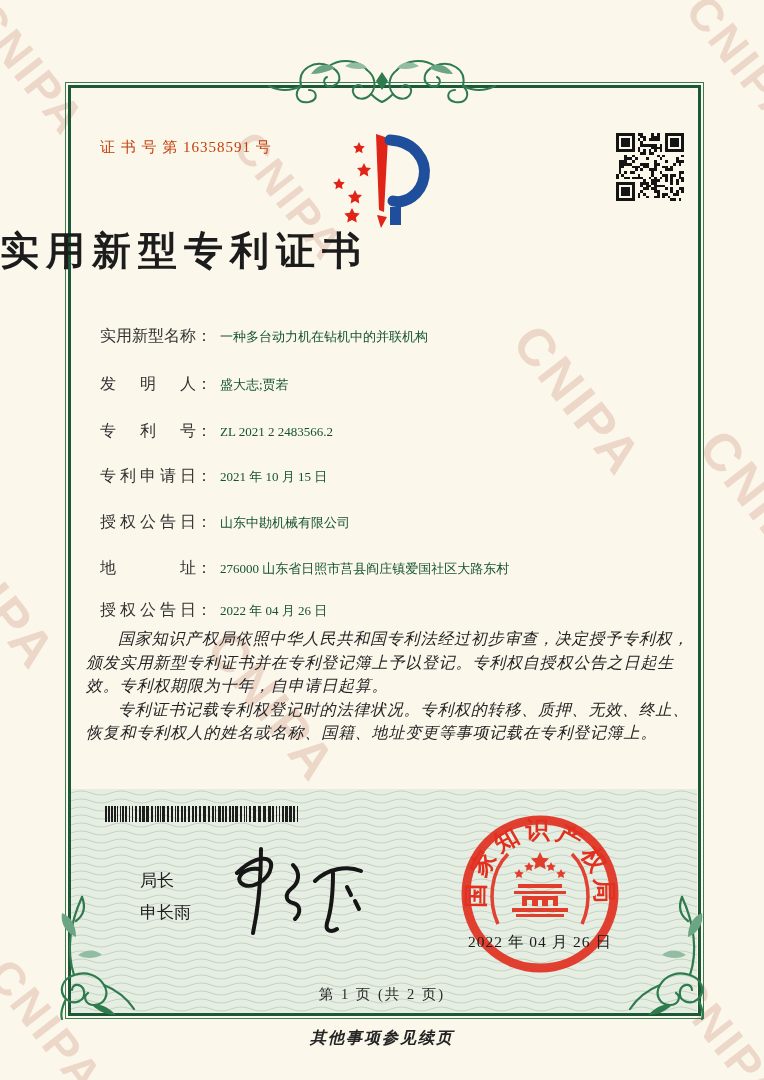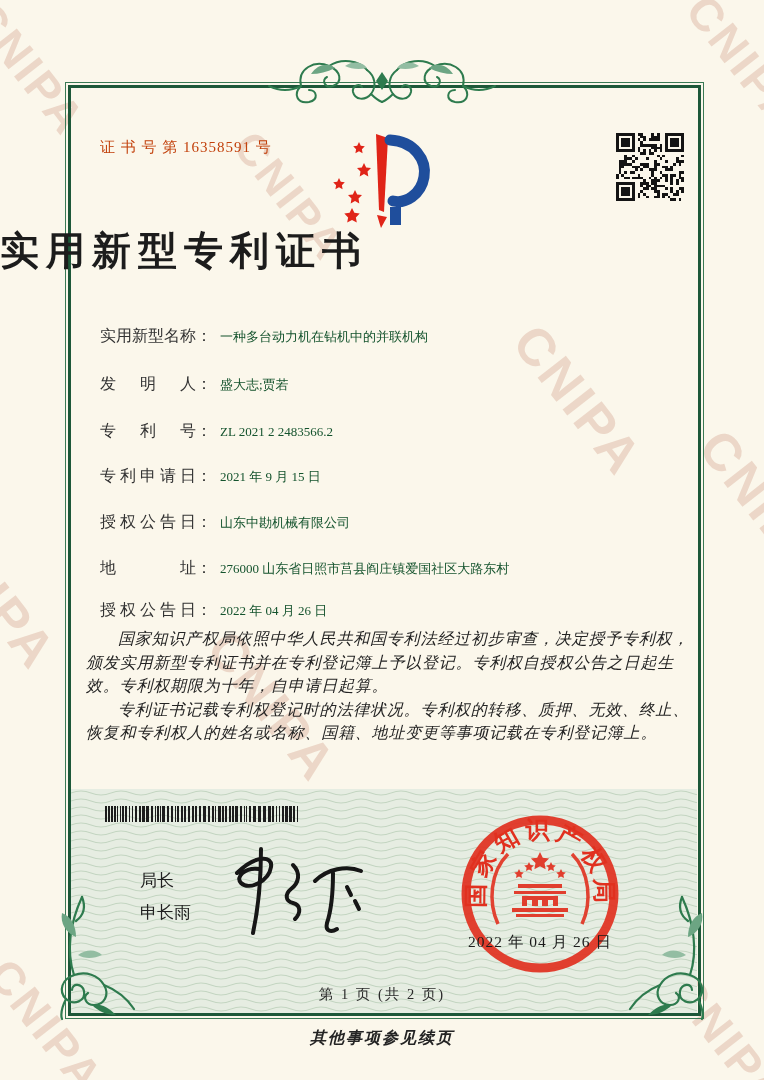--- a/index.html
+++ b/index.html
@@ -423,21 +423,21 @@
   <div class="row" style="top:326px">
     <span class="lbl">实用新型名称</span><span class="colon">：</span><span class="val">一种多台动力机在钻机中的并联机构</span>
   </div>
   <div class="row" style="top:374px">
     <span class="lbl">发明人</span><span class="colon">：</span><span class="val">盛大志;贾若</span>
   </div>
   <div class="row" style="top:421px">
     <span class="lbl">专利号</span><span class="colon">：</span><span class="val">ZL 2021 2 2483566.2</span>
   </div>
   <div class="row" style="top:466px">
-    <span class="lbl">专利申请日</span><span class="colon">：</span><span class="val">2021 年 9 月 15 日</span>
+    <span class="lbl">专利申请日</span><span class="colon">：</span><span class="val">2021 年 10 月 15 日</span>
   </div>
   <div class="row" style="top:512px">
     <span class="lbl">授权公告日</span><span class="colon">：</span><span class="val">山东中勘机械有限公司</span>
   </div>
   <div class="row" style="top:558px">
     <span class="lbl">地址</span><span class="colon">：</span><span class="val">276000 山东省日照市莒县阎庄镇爱国社区大路东村</span>
   </div>
   <div class="row" style="top:600px">
     <span class="lbl">授权公告日</span><span class="colon">：</span><span class="val">2022 年 04 月 26 日</span>
   </div>

